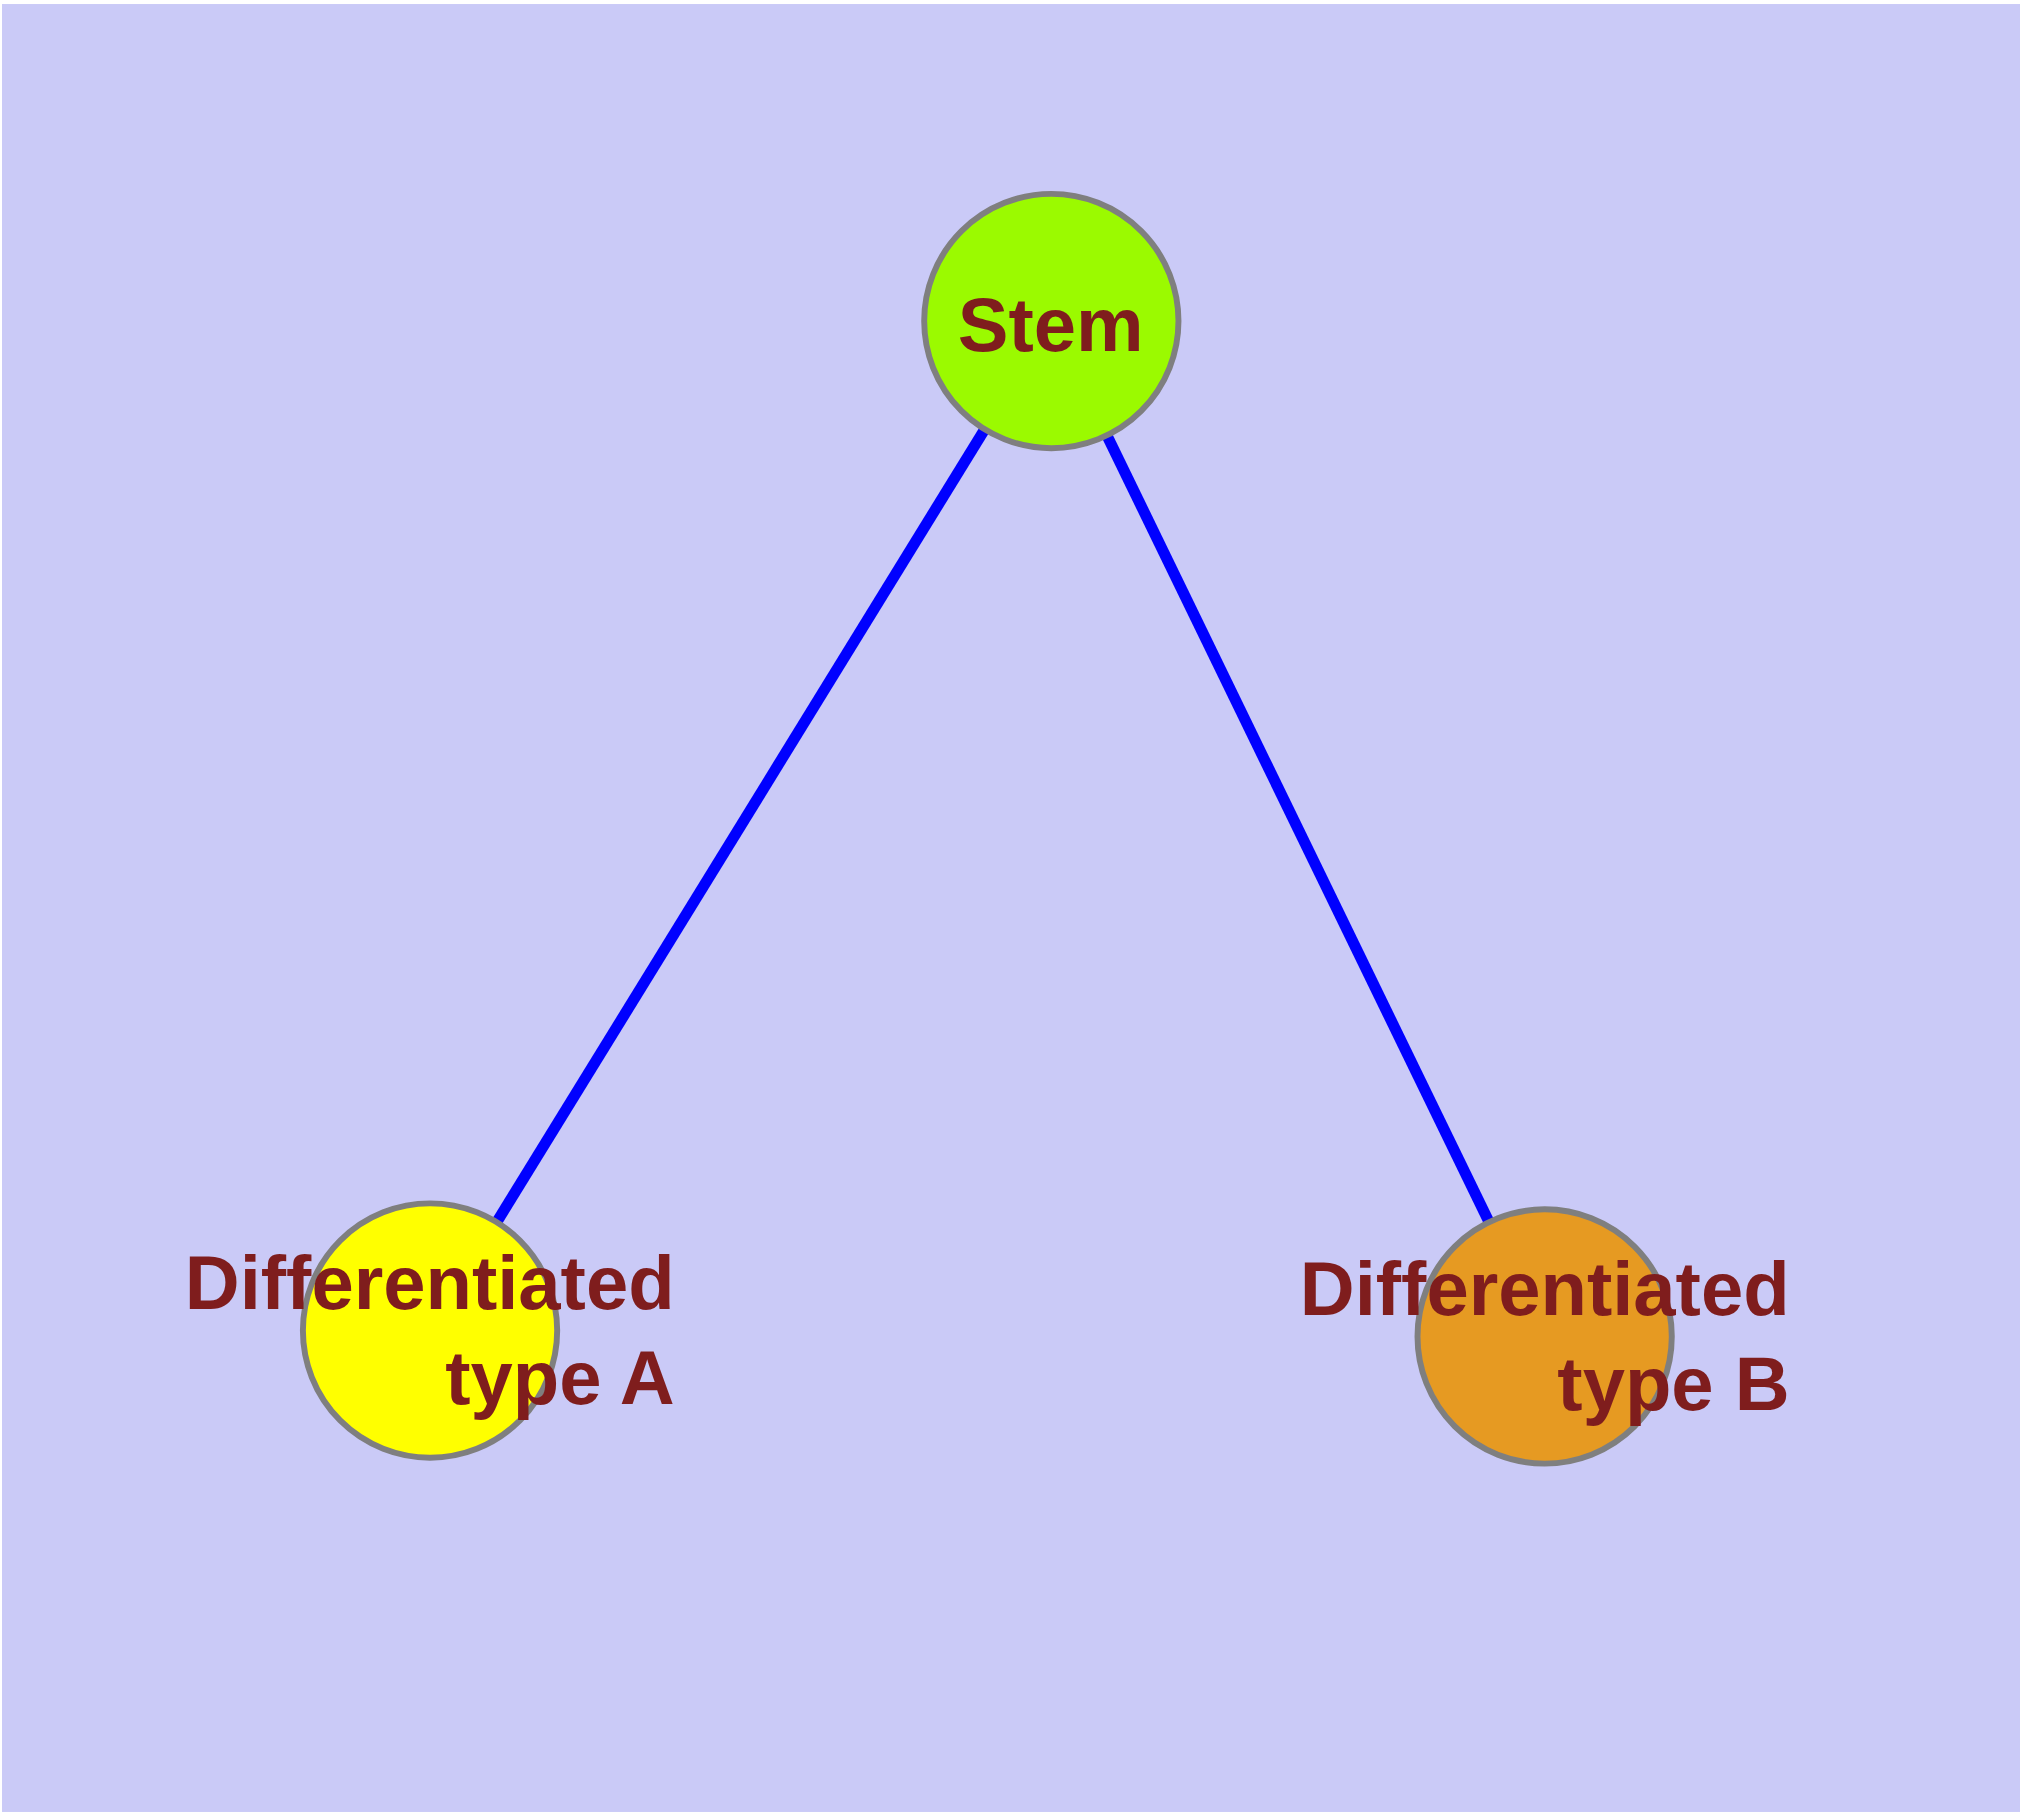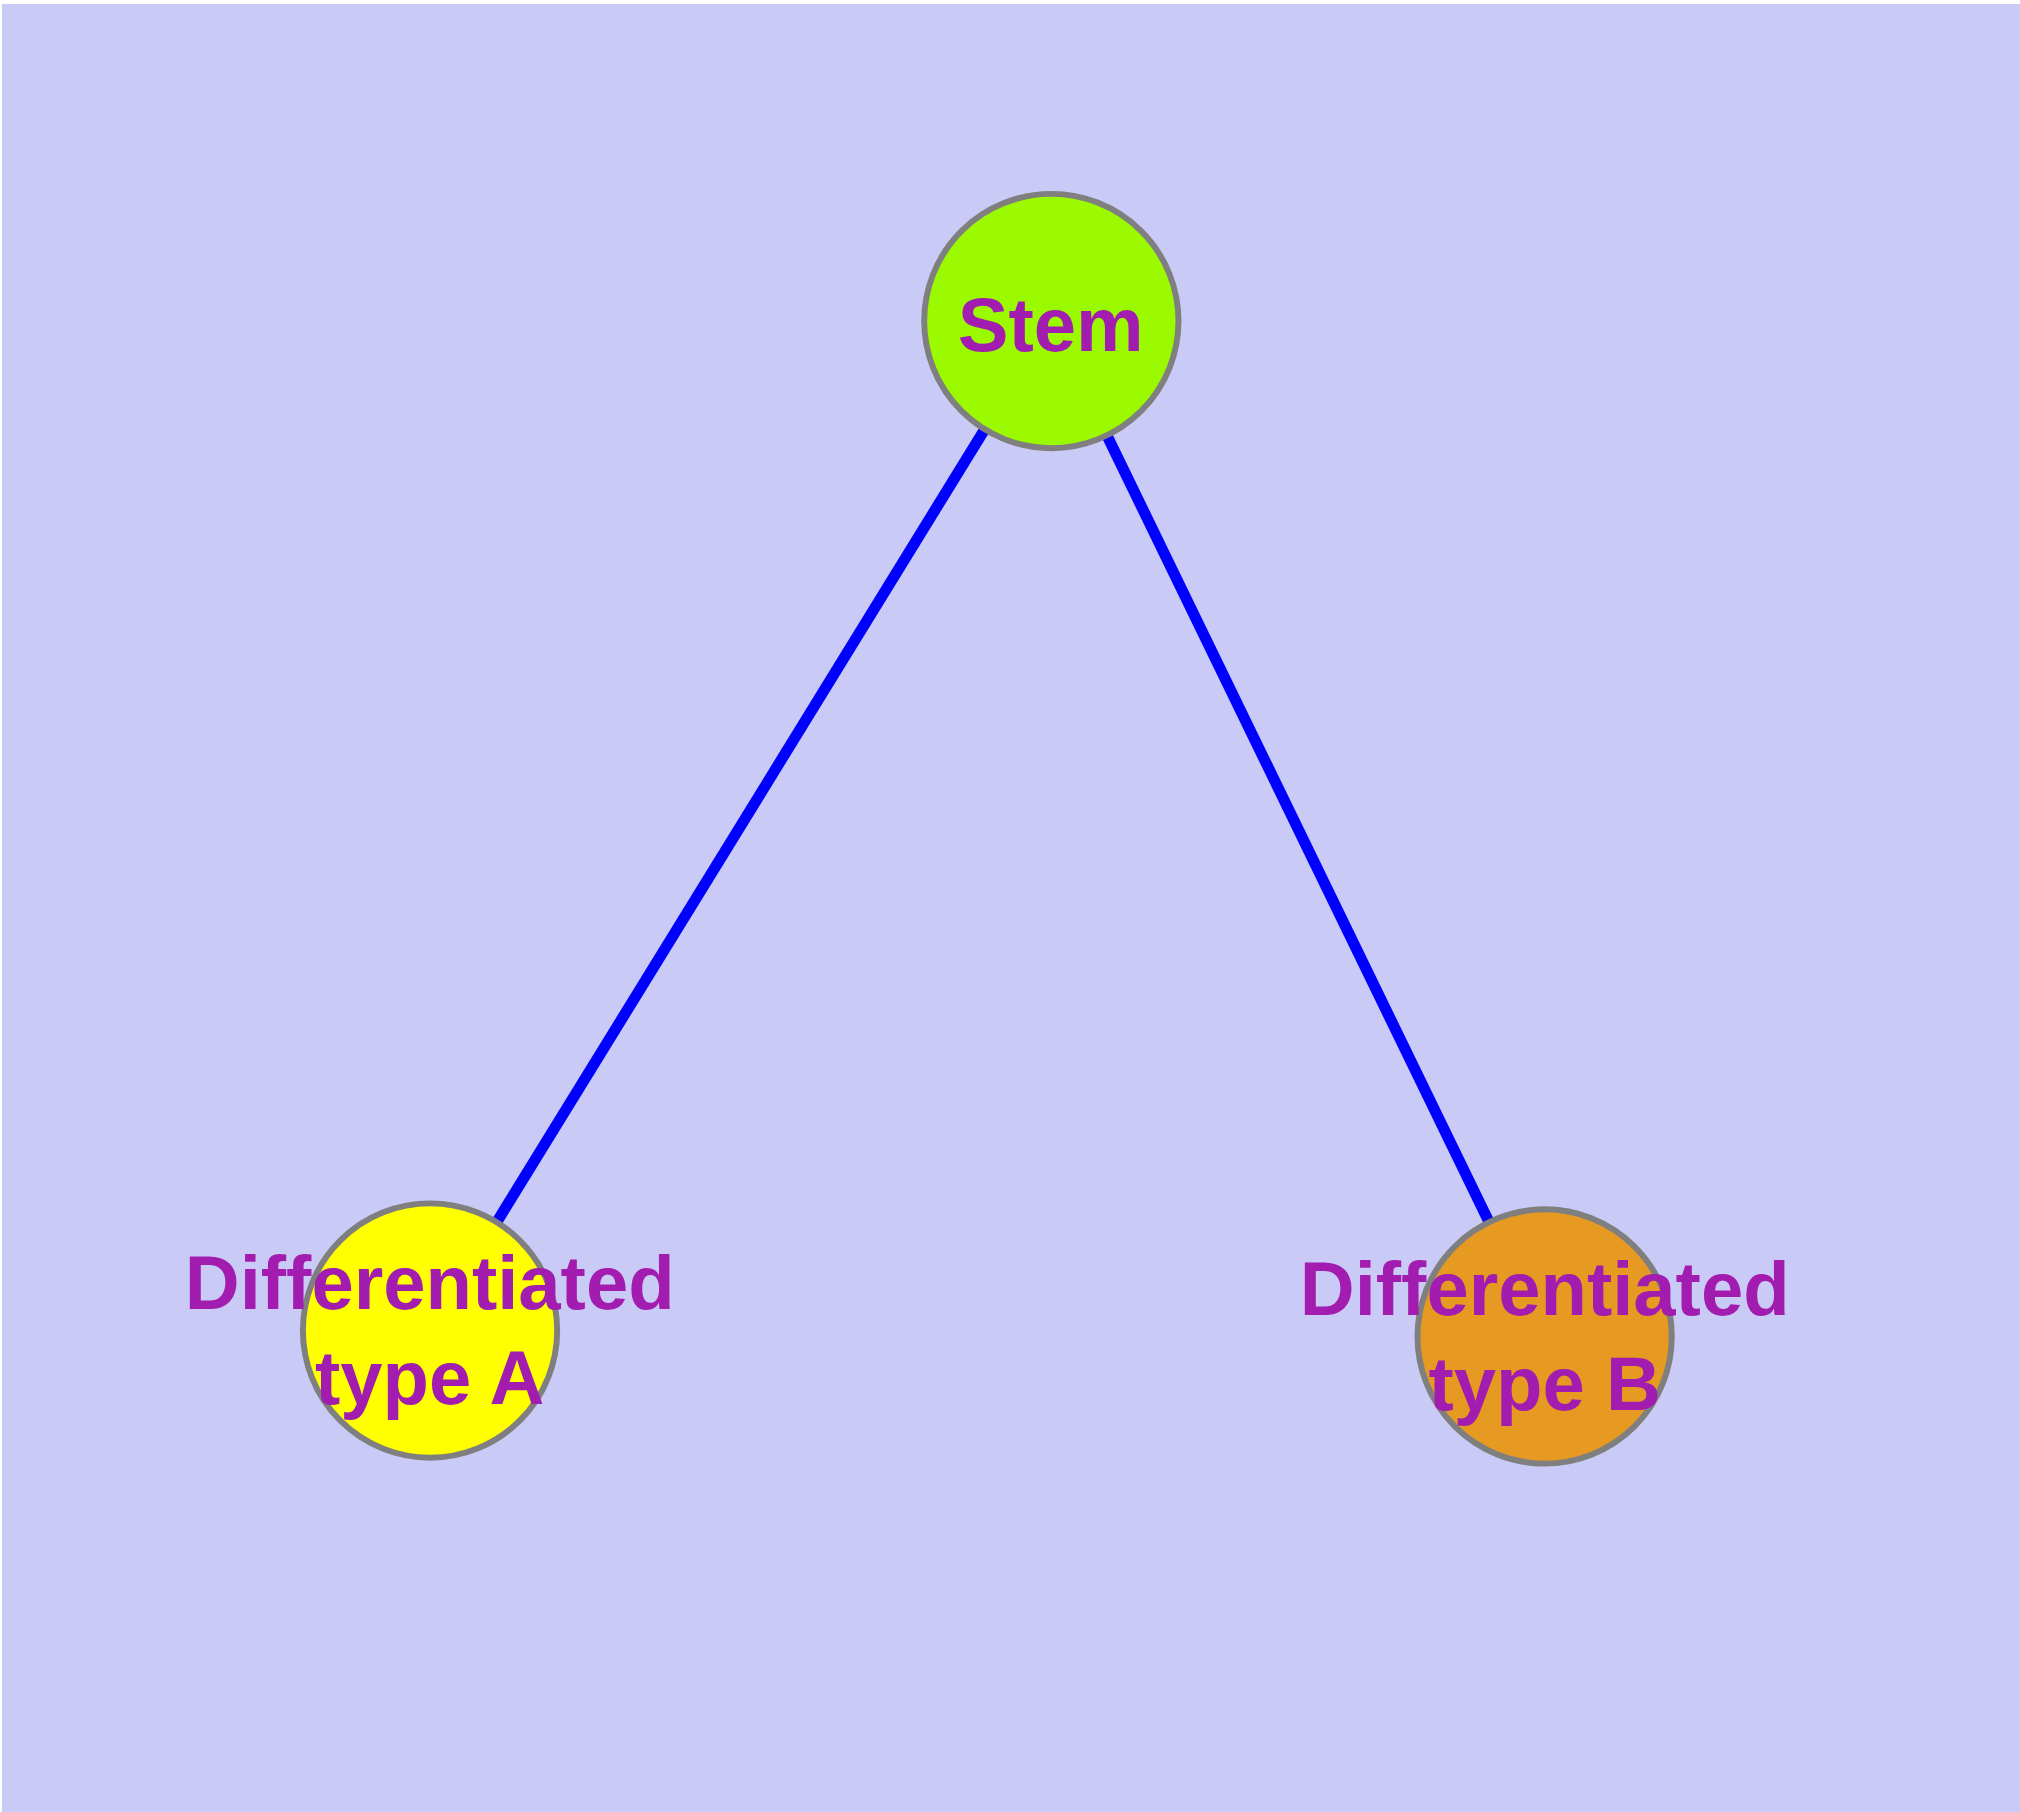--- a/index.html
+++ b/index.html
@@ -22,26 +22,26 @@
     position: absolute;
     left: 0;
     top: 0;
     width: 100%;
     height: 100%;
     display: block;
   }
   .node-label {
     position: absolute;
     transform: translate(-50%, -50%);
-    text-align: center;
+    text-align: right;
     white-space: pre-line;
     font-weight: bold;
     font-size: 76px;
     line-height: 1.25;
-    color: #a21caf;
+    color: #7f1d1d;
     pointer-events: none;
   }
   #label-stem   { left: 1049px; top: 320px; }
   #label-type-a { left: 428px;  top: 1326px; }
   #label-type-b { left: 1543px; top: 1332px; }
 </style>
 </head>
 <body>
 
 <div id="canvas">

